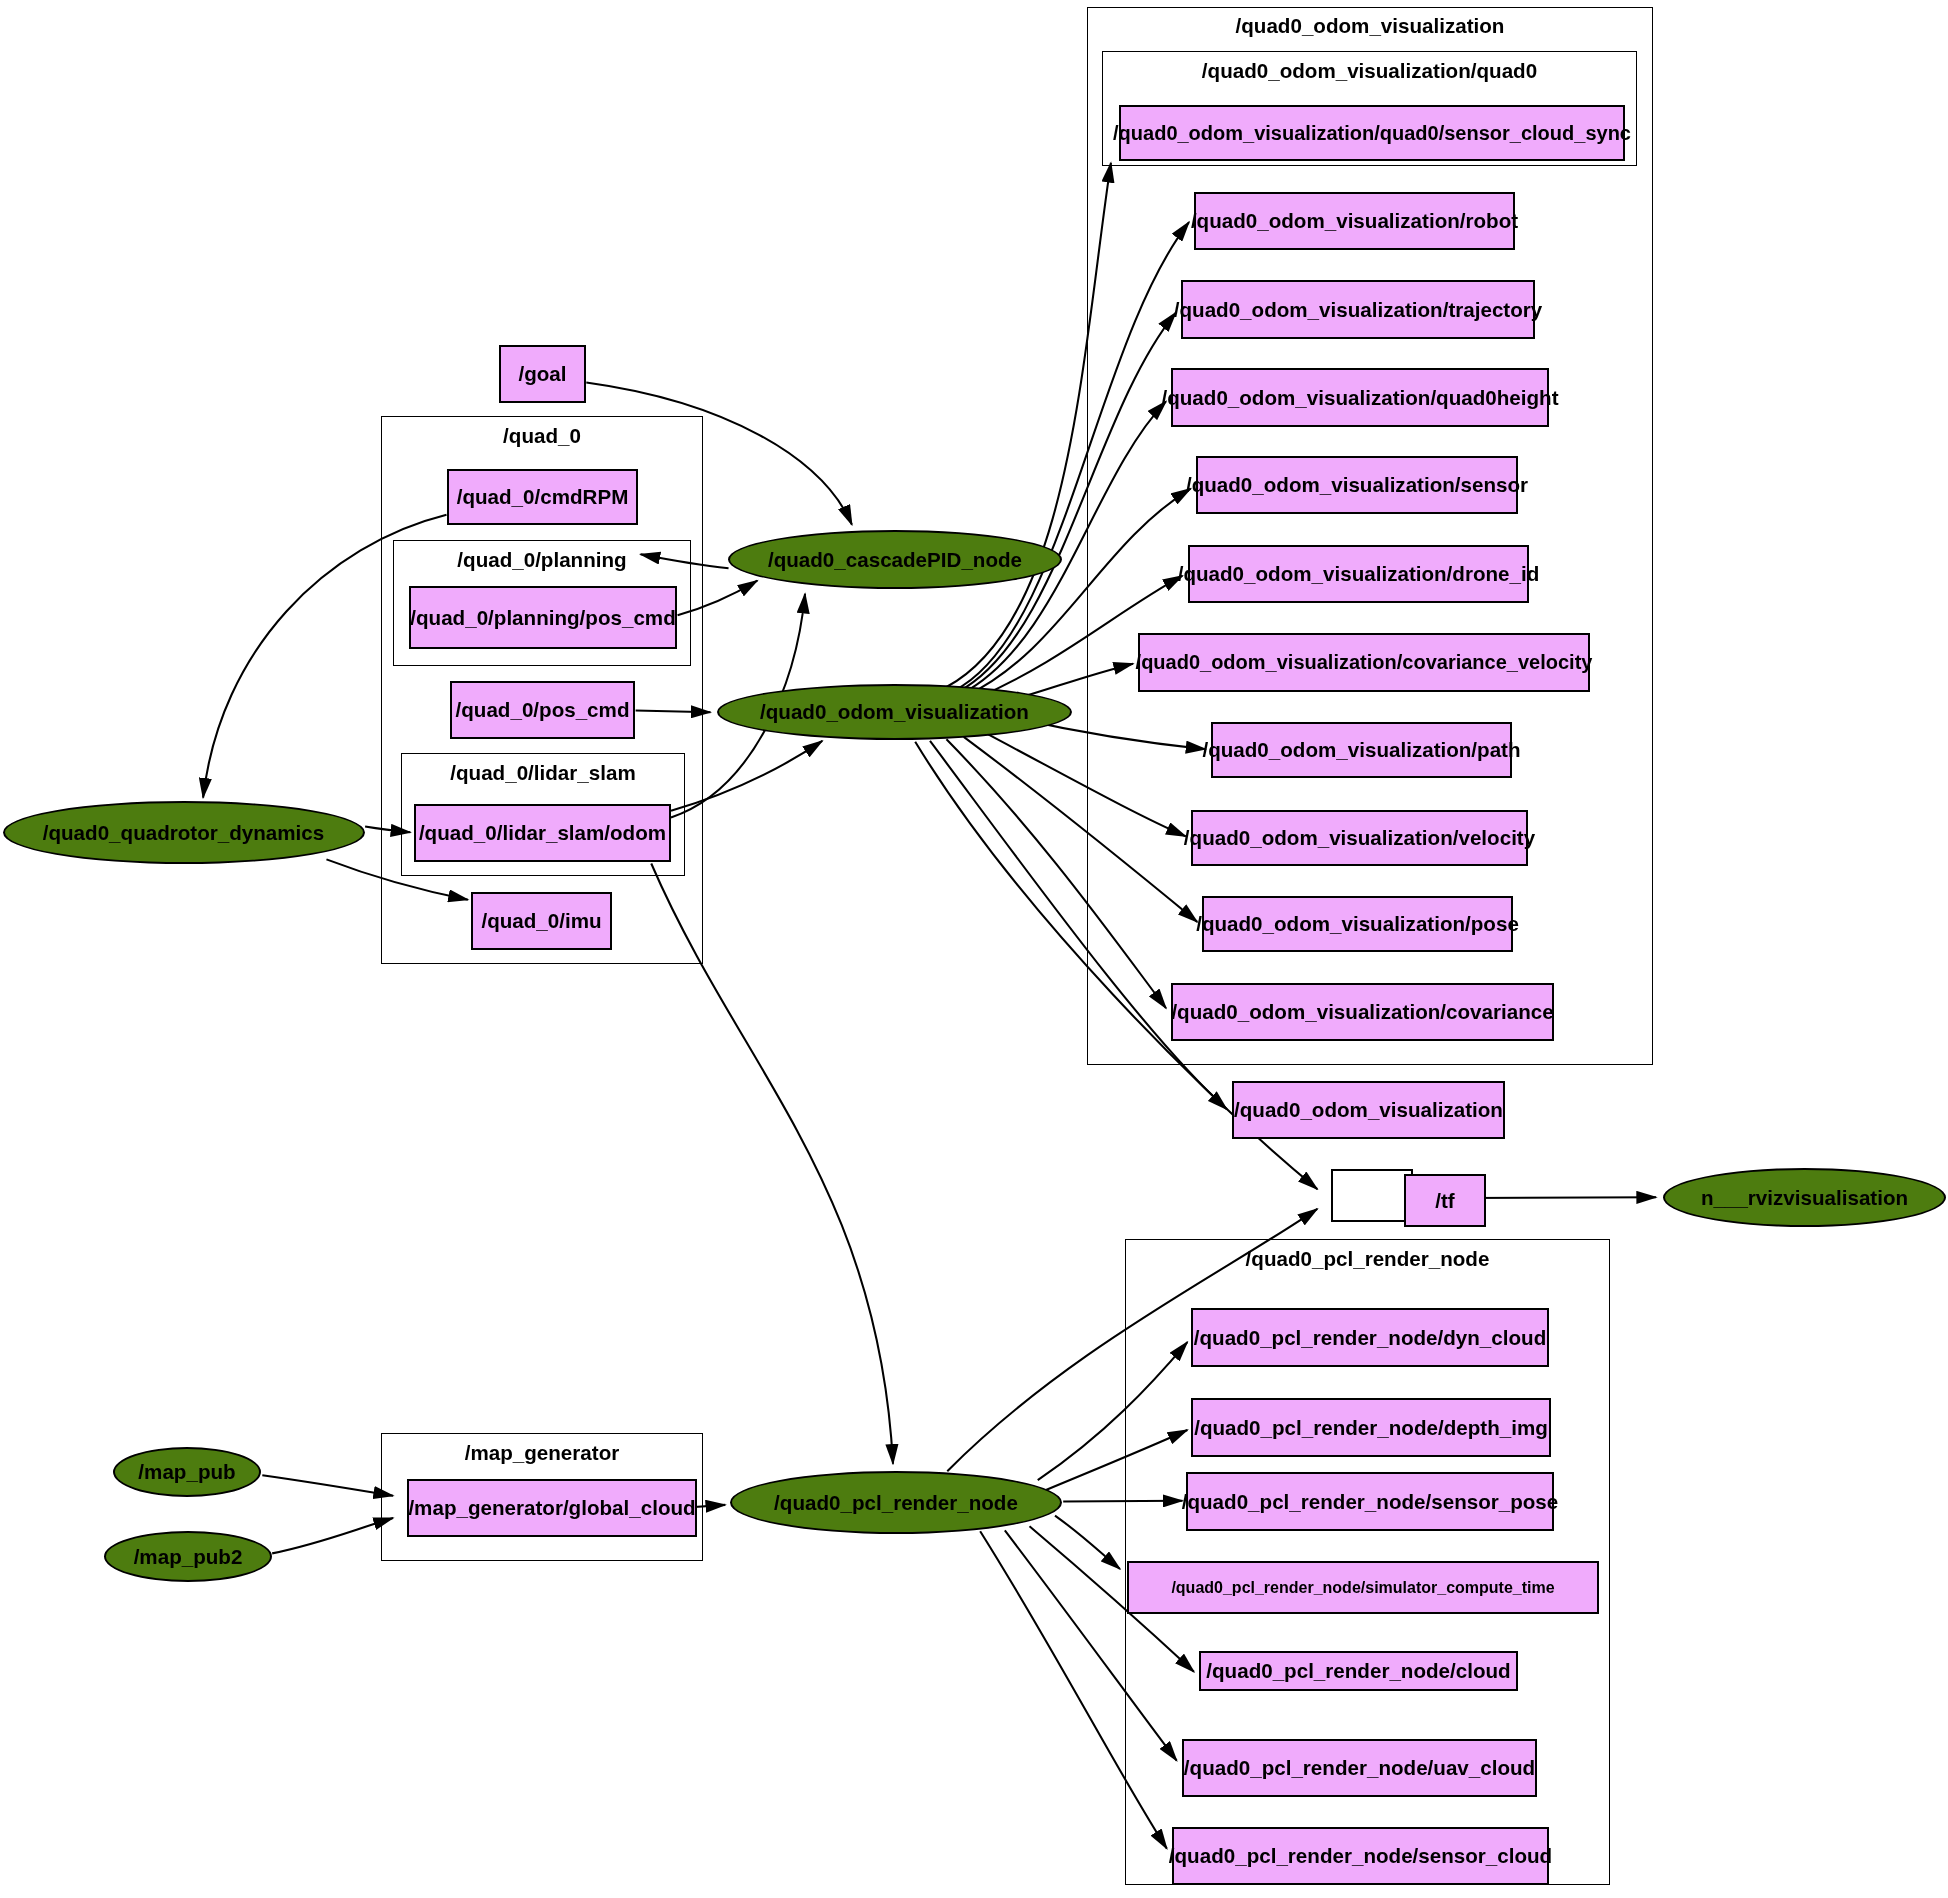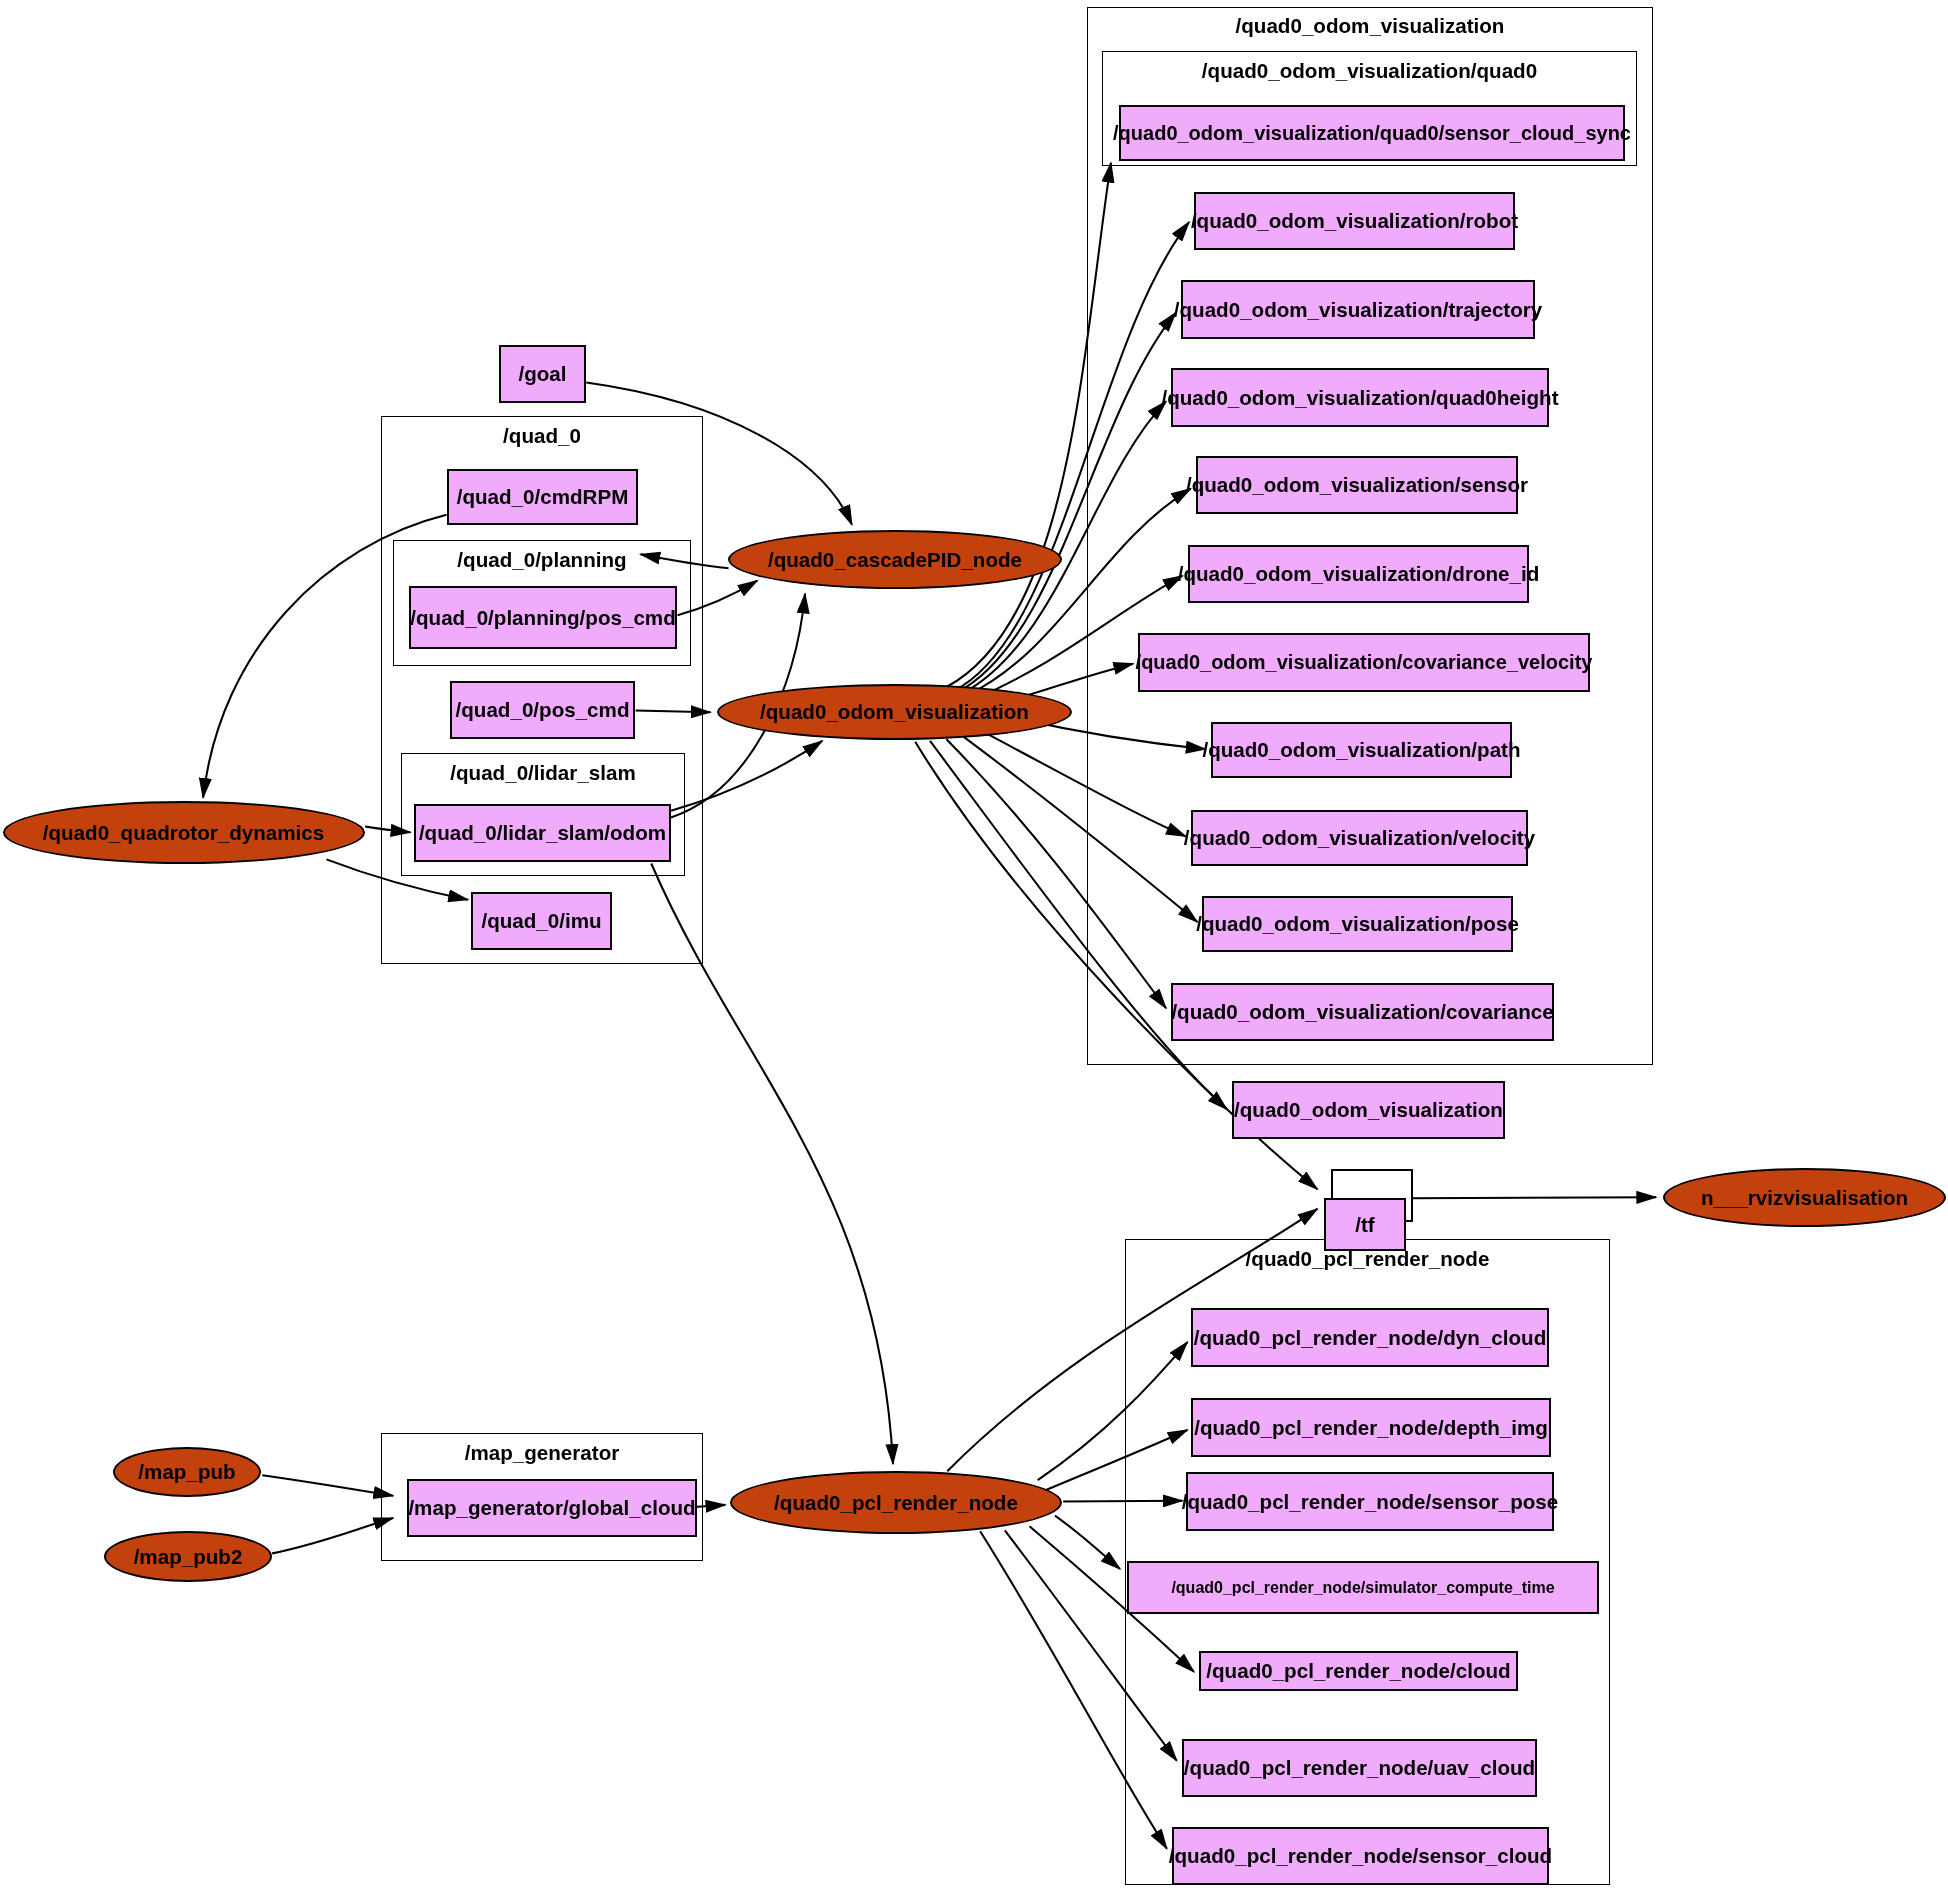--- a/index.html
+++ b/index.html
@@ -36,21 +36,21 @@
     box-sizing:border-box;
     display:flex;align-items:center;justify-content:center;
     font-size:20.6px;
     white-space:nowrap;
     z-index:3;
   }
   .node{
     position:absolute;
     border:2.1px solid #000;
     border-radius:50%;
-    background:#c2410c;
+    background:#4d7c0f;
     box-sizing:border-box;
     display:flex;align-items:center;justify-content:center;
     font-size:20.6px;
     white-space:nowrap;
     z-index:3;
   }
   .tf-back{
     position:absolute;
     border:2.1px solid #000;
     background:#ffffff;
@@ -147,21 +147,21 @@
   <div class="topic" style="left:1196px;top:456px;width:322px;height:58px;">/quad0_odom_visualization/sensor</div>
   <div class="topic" style="left:1188px;top:545px;width:341px;height:58px;">/quad0_odom_visualization/drone_id</div>
   <div class="topic" style="left:1138px;top:633px;width:452px;height:59px;font-size:20px;">/quad0_odom_visualization/covariance_velocity</div>
   <div class="topic" style="left:1211px;top:722px;width:301px;height:56px;">/quad0_odom_visualization/path</div>
   <div class="topic" style="left:1191px;top:810px;width:337px;height:56px;">/quad0_odom_visualization/velocity</div>
   <div class="topic" style="left:1202px;top:896px;width:311px;height:56px;">/quad0_odom_visualization/pose</div>
   <div class="topic" style="left:1171px;top:983px;width:383px;height:58px;">/quad0_odom_visualization/covariance</div>
   <div class="topic" style="left:1232px;top:1081px;width:273px;height:58px;">/quad0_odom_visualization</div>
 
   <div class="tf-back" style="left:1331px;top:1169px;width:82px;height:53px;"></div>
-  <div class="topic" style="left:1324px;top:1174px;width:82px;height:53px;margin-top:24px;">/tf</div>
+  <div class="topic" style="left:1404px;top:1174px;width:82px;height:53px;">/tf</div>
 
   <div class="topic" style="left:399px;top:1479px;width:290px;height:58px;margin-left:8px;">/map_generator/global_cloud</div>
 
   <div class="topic" style="left:1191px;top:1308px;width:358px;height:59px;">/quad0_pcl_render_node/dyn_cloud</div>
   <div class="topic" style="left:1191px;top:1398px;width:360px;height:59px;">/quad0_pcl_render_node/depth_img</div>
   <div class="topic" style="left:1186px;top:1472px;width:368px;height:59px;">/quad0_pcl_render_node/sensor_pose</div>
   <div class="topic" style="left:1127px;top:1561px;width:472px;height:53px;font-size:16px;">/quad0_pcl_render_node/simulator_compute_time</div>
   <div class="topic" style="left:1199px;top:1651px;width:319px;height:40px;">/quad0_pcl_render_node/cloud</div>
   <div class="topic" style="left:1182px;top:1739px;width:355px;height:58px;">/quad0_pcl_render_node/uav_cloud</div>
   <div class="topic" style="left:1172px;top:1827px;width:377px;height:58px;">/quad0_pcl_render_node/sensor_cloud</div>

